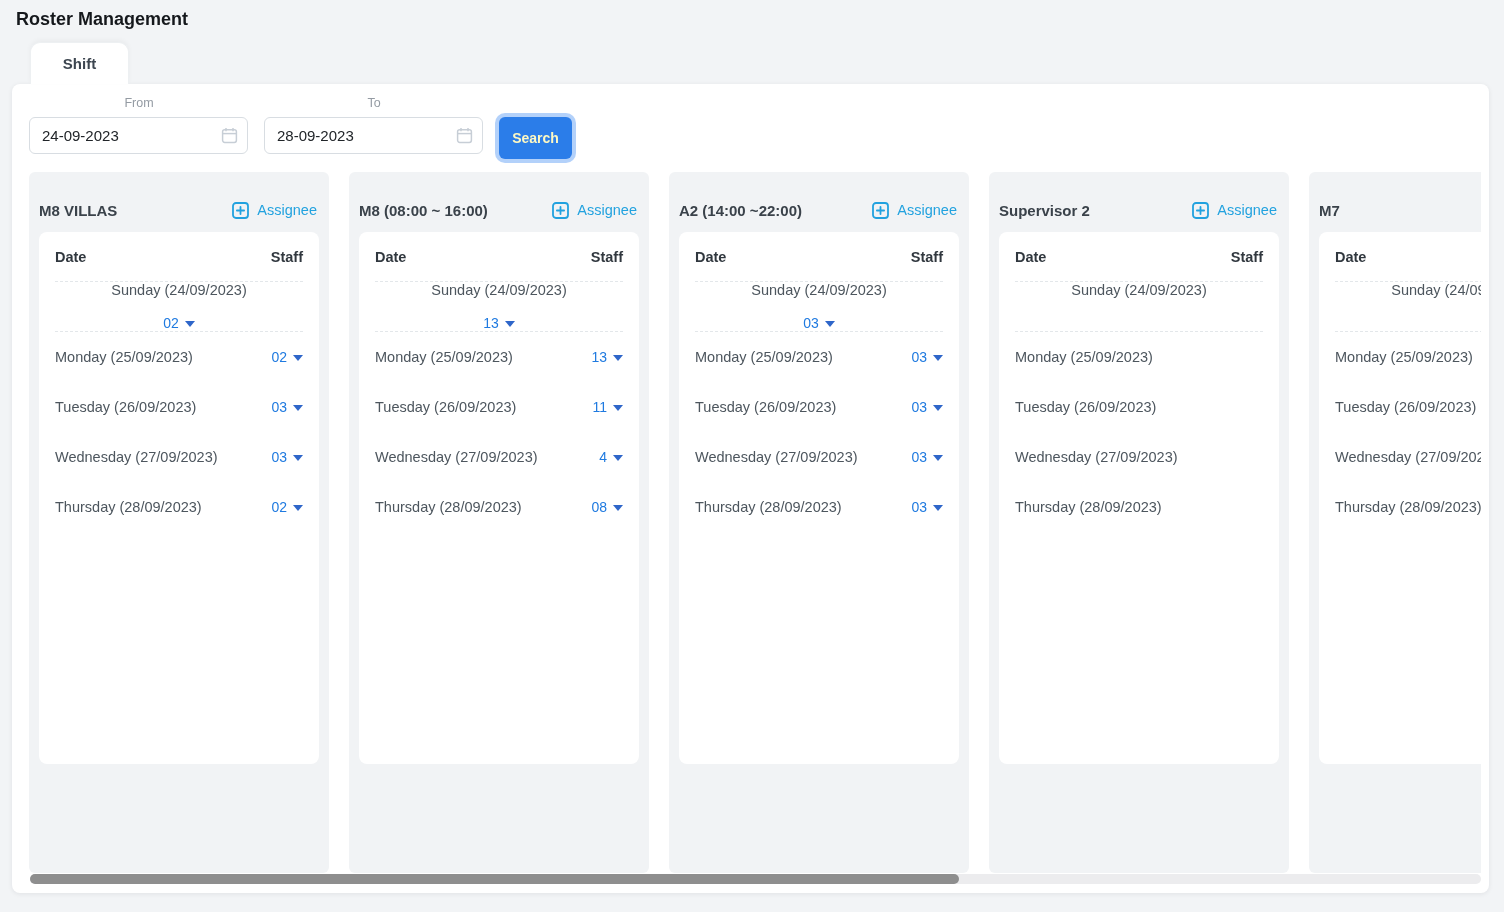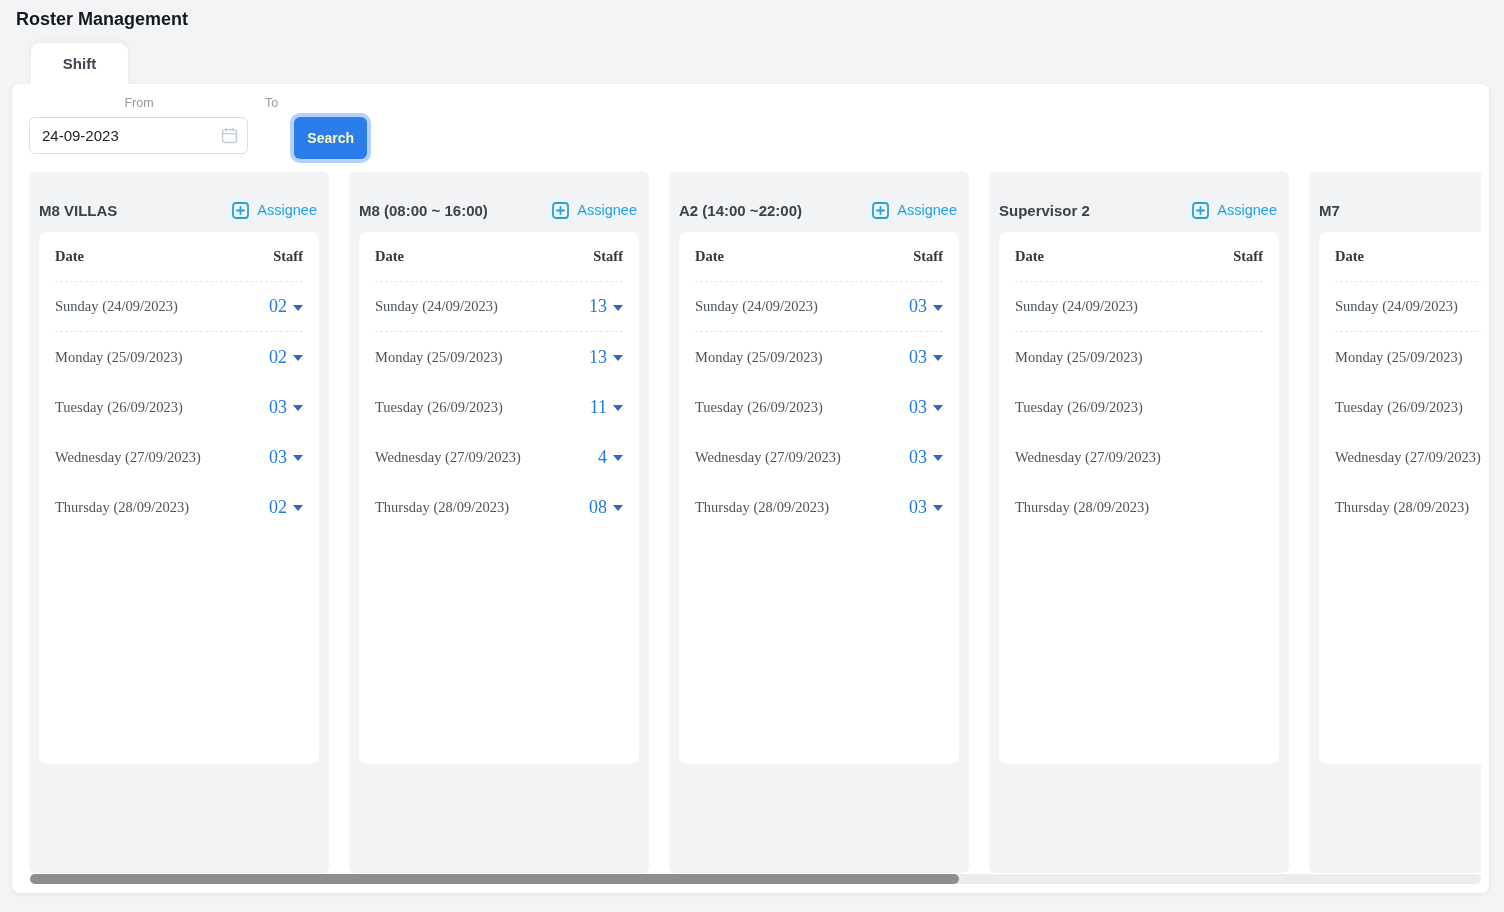--- a/index.html
+++ b/index.html
@@ -62,28 +62,28 @@
     height:60px; display:flex; align-items:center; justify-content:space-between;
     padding:16px 12px 0 10px;
   }
   .card-title { font-size:15px; font-weight:bold; color:#3a424a; }
   .assignee-link {
     display:flex; align-items:center; gap:8px;
     color:#22a2df; font-size:14.5px; cursor:pointer;
   }
   .card-table {
     margin:0 10px; height:532px; background:#ffffff; border-radius:8px;
-    padding:0 16px; overflow:hidden;font-family:Liberation Serif, serif;
+    padding:0 16px; overflow:hidden;
   }
   .t-row { height:50px; display:flex; align-items:center; justify-content:space-between; }
-  .t-row.dashed { border-bottom:1px dashed #e3e7ea; }
+  .t-row.dashed { border-bottom:1px dashed #e3e7ea;flex-direction:column; }
   .t-head { font-weight:bold; color:#31383f; font-size:14.5px; border-bottom:1px dashed #e3e7ea; }
   .t-date { font-size:14.5px; color:#4d565e; }
   .staff-dd { display:flex; align-items:center; gap:6px; cursor:pointer; }
-  .staff-num { color:#1f7ae0; font-size:18px; }
+  .staff-num { color:#1f7ae0; font-size:14px; }
   .caret {
     width:0; height:0; border-left:5px solid transparent; border-right:5px solid transparent;
     border-top:6px solid #2e66c9; margin-top:2px;
   }
   
   .hscrollbar {
     position:absolute; left:18px; top:790px; width:1451px; height:10px;
     background:#ececee; border-radius:5px;
   }
   .hscroll-thumb {
@@ -113,20 +113,30 @@
           <svg width="17" height="17" viewBox="0 0 16 16" fill="none" stroke="#c7ced6" stroke-width="1.4">
             <rect x="1.5" y="2.5" width="13" height="12" rx="2"></rect>
             <path d="M1.5 6.2h13"></path>
               <path d="M4.7 1v3M11.3 1v3"></path>
           </svg>
         </span>
       </span>
     </div>
     <div class="field">
       <span class="field-label">To</span>
+      <span class="date-input-wrap">
+        <input class="date-input" type="text" value="28-09-2023" style="">
+        <span class="cal-icon">
+          <svg width="17" height="17" viewBox="0 0 16 16" fill="none" stroke="#c7ced6" stroke-width="1.4">
+            <rect x="1.5" y="2.5" width="13" height="12" rx="2"></rect>
+            <path d="M1.5 6.2h13"></path>
+              <path d="M4.7 1v3M11.3 1v3"></path>
+          </svg>
+        </span>
+      </span>
     </div>
     <button class="search-btn">Search</button>
   </div>
 
   <div class="cards-viewport">
     <div class="cards-track">
   <div class="shift-card">
     <div class="card-header">
       <span class="card-title">M8 VILLAS</span>
       <span class="assignee-link">

